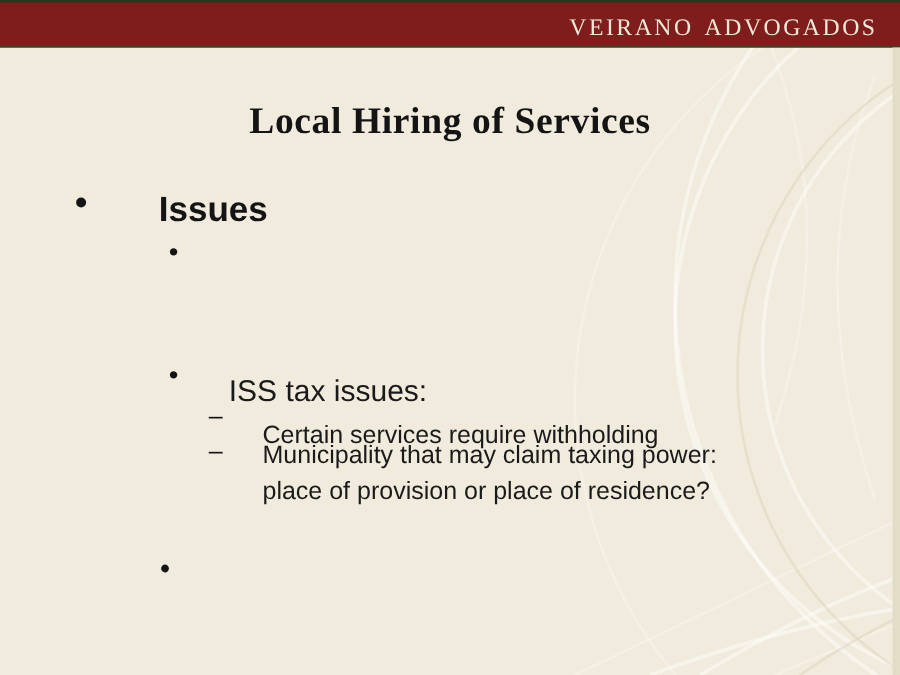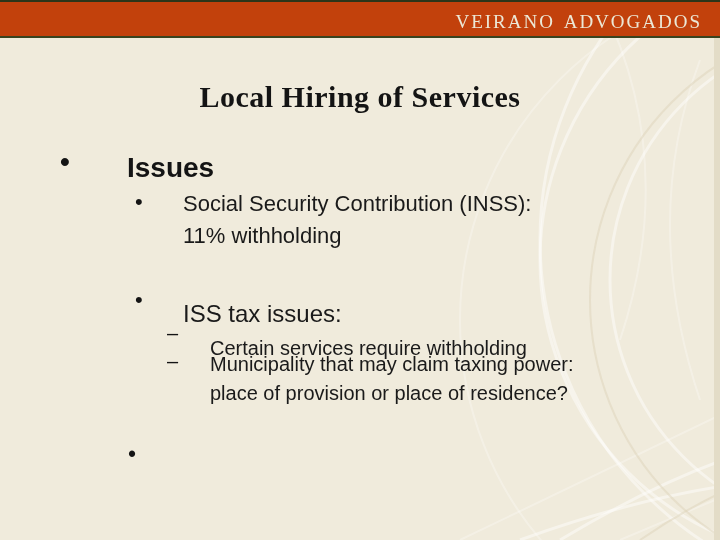--- a/index.html
+++ b/index.html
@@ -23,21 +23,21 @@
     width: 720px;
     height: 540px;
     pointer-events: none;
   }
   .header-bar {
     position: absolute;
     top: 0;
     left: 0;
     width: 720px;
     height: 38px;
-    background: #c2410c;
+    background: #7f1d1d;
     border-top: 2px solid #2c3519;
     border-bottom: 2px solid #39431f;
     box-sizing: border-box;
     display: flex;
     align-items: center;
     justify-content: flex-end;
     padding-right: 18px;
     text-align: center;
   }
   .brand {
@@ -132,22 +132,20 @@
   </div>
 
   <div class="right-strip"></div>
 
   <div class="slide-title">Local Hiring of Services</div>
 
   <span class="marker" id="m-issues">•</span>
   <span class="row-text" id="t-issues">Issues</span>
 
   <span class="marker" id="m-inss">•</span>
-  <span class="row-text" id="t-inss">Social Security Contribution (INSS):
-11% withholding</span>
 
   <span class="marker" id="m-iss">•</span>
   <span class="row-text" id="t-iss">ISS tax issues:</span>
 
   <span class="marker" id="m-certain">–</span>
   <span class="row-text" id="t-certain">Certain services require withholding</span>
 
   <span class="marker" id="m-muni">–</span>
   <span class="row-text" id="t-muni">Municipality that may claim taxing power:
 place of provision or place of residence?</span>

